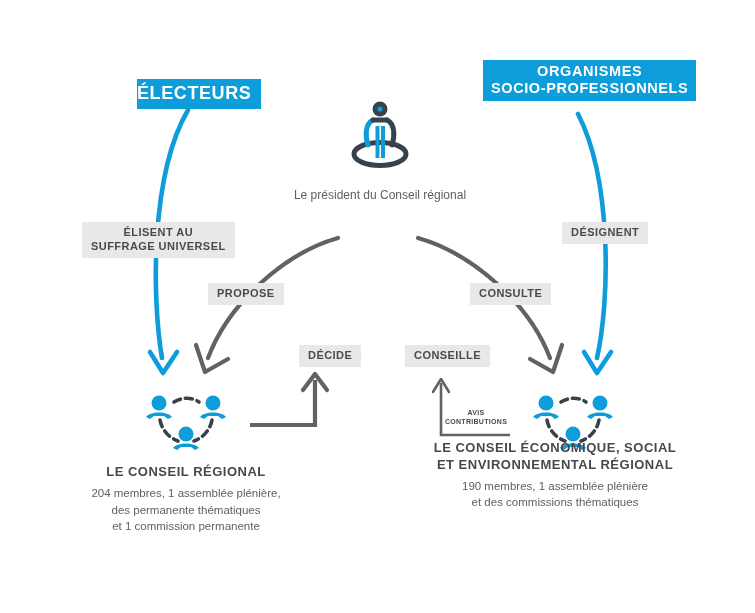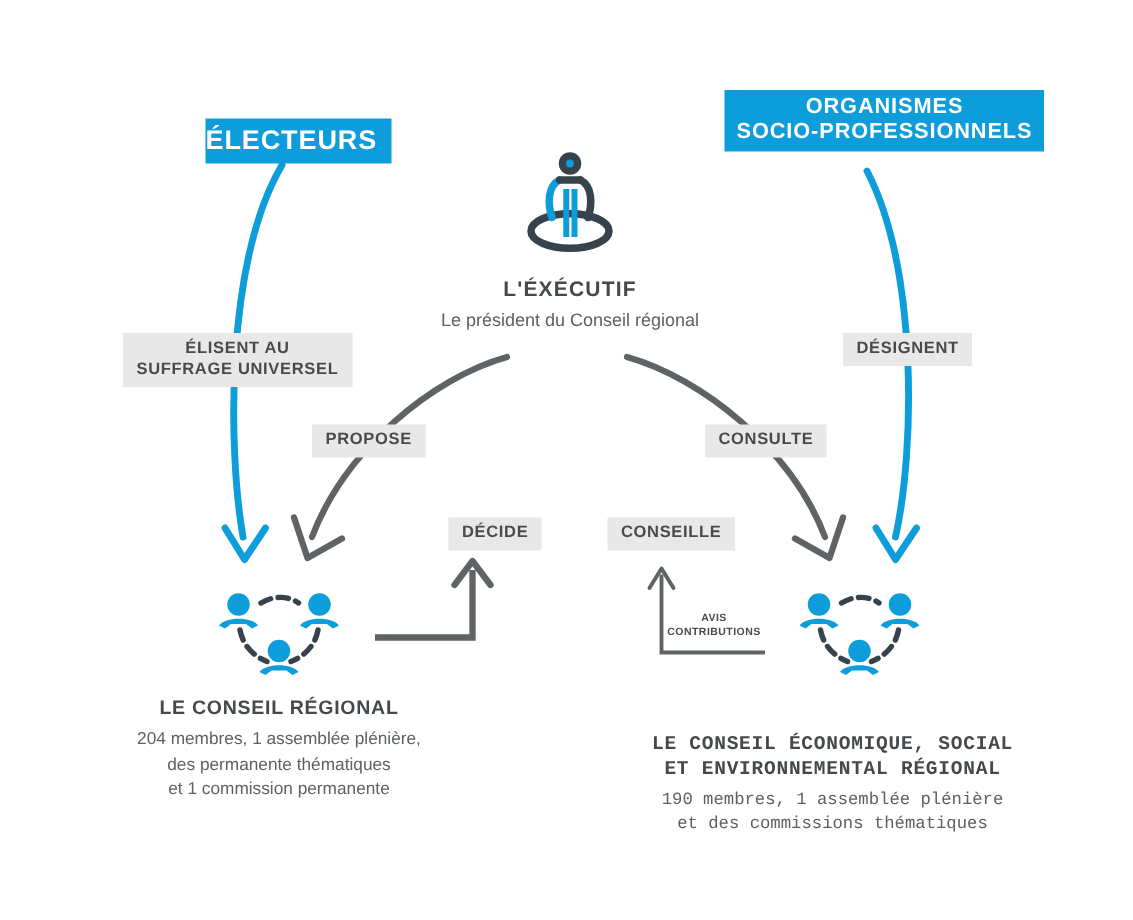--- a/index.html
+++ b/index.html
@@ -195,21 +195,20 @@
   <div class="node blue-box" style="left:137px; top:79px;">
     <span>ÉLECTEURS</span>
   </div>
 
   <div class="node blue-box two-line" style="left:471px; top:60px;margin-left:12px;">
     <span class="l1">ORGANISMES</span>
     <span class="l2">SOCIO-PROFESSIONNELS</span>
   </div>
 
   <div class="node caption exec-caption" style="left:255px; top:183px; width:250px;">
-    <div class="title">L'ÉXÉCUTIF</div>
     <div class="sub">
       <span>Le président du Conseil régional</span>
     </div>
   </div>
 
   <div class="node gray-chip" style="left:562px; top:222px;">
     <span>DÉSIGNENT</span>
   </div>
 
   <div class="node gray-chip" style="left:82px; top:222px;">
@@ -240,21 +239,21 @@
 
   <div class="node caption" style="left:55px; top:464px; width:262px;">
     <div class="title">LE CONSEIL RÉGIONAL</div>
     <div class="sub">
       <span>204 membres, 1 assemblée plénière,</span>
       <span>des permanente thématiques</span>
       <span>et 1 commission permanente</span>
     </div>
   </div>
 
-  <div class="node caption" style="left:410px; top:488px; width:290px;font-family:Liberation Mono, monospace;">
+  <div class="node caption" style="left:410px; top:440px; width:290px;">
     <div class="title">
       <div>LE CONSEIL ÉCONOMIQUE, SOCIAL</div>
       <div>ET ENVIRONNEMENTAL RÉGIONAL</div>
     </div>
     <div class="sub">
       <span>190 membres, 1 assemblée plénière</span>
       <span>et des commissions thématiques</span>
     </div>
   </div>
 

